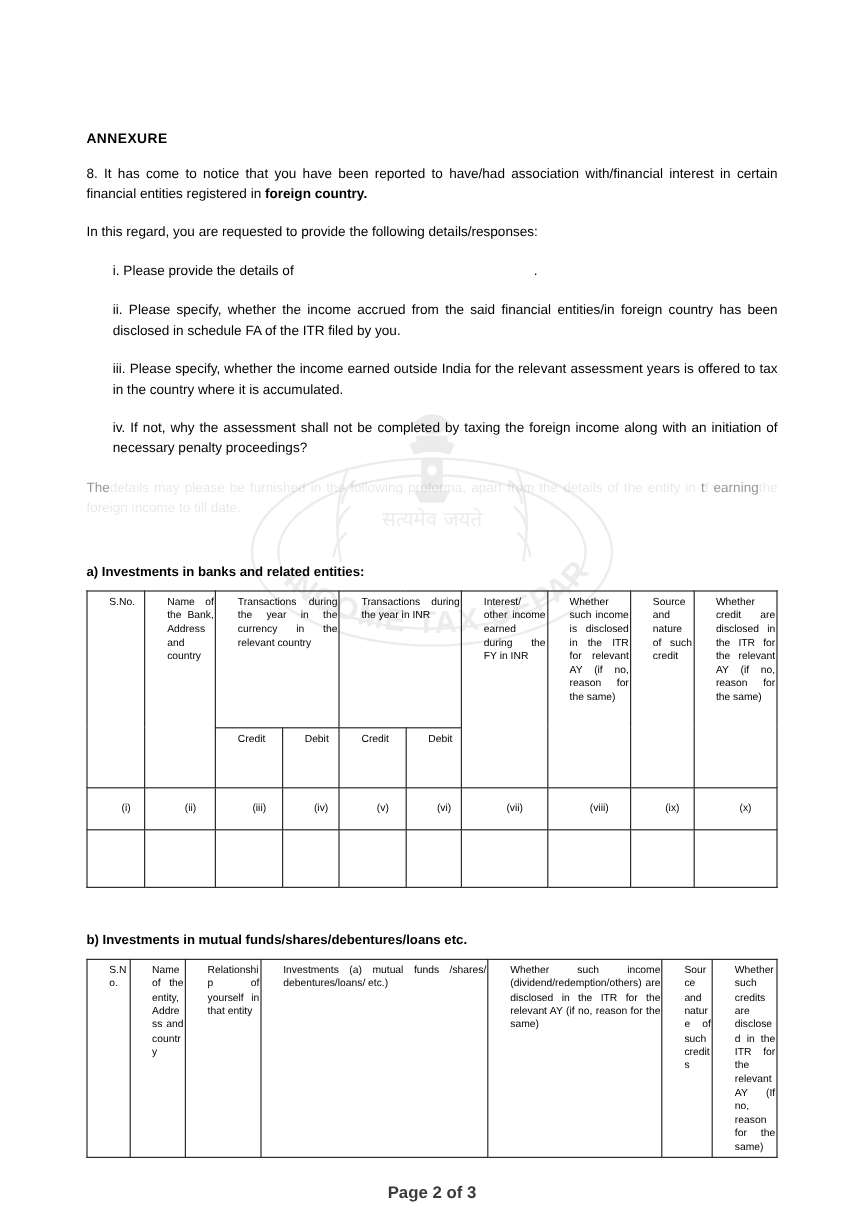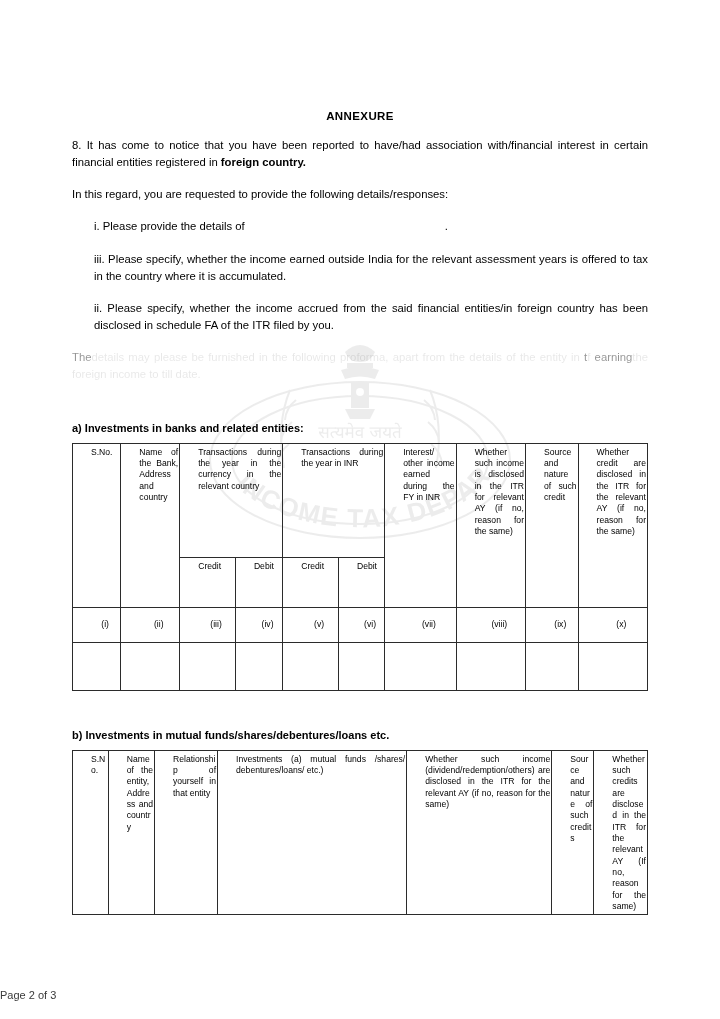--- a/index.html
+++ b/index.html
@@ -33,21 +33,21 @@
     width: 330px;
     height: 230px;
     z-index: 1;
     opacity: 0.16;
     pointer-events: none;
   }
   .watermark svg { width: 100%; height: 100%; display: block; }
 
   
   .doc-title {
-    text-align: center;
+    text-align: left;
     font-size: 11.5px;
     font-weight: bold;
     letter-spacing: 0.4px;
     margin: 0;
     padding-top: 110px;
   }
   p.para {
     font-size: 11.3px;
     line-height: 1.52;
     text-align: justify;
@@ -108,24 +108,25 @@
   .rowA-rn   td { height: 26px; }
   .rowA-blank td { height: 42px; }
   .rowB-head td { height: 140px; }
 
   
   .footer {
     position: absolute;
     left: 0;
     right: 0;
     bottom: 18px;
-    text-align: left;
-    font-size: 11px;
+    text-align: center;
+    font-size: 14px;
     color: #3a3a3a;
     z-index: 2;
+    font-weight: bold;
   }
 </style>
 </head>
 <body>
 
 <div class="page">
 
   <div class="watermark">
     <svg viewBox="0 0 330 230" xmlns="http://www.w3.org/2000/svg">
       <g fill="none" stroke="#8d8d8d" stroke-width="2">
@@ -168,24 +169,25 @@
   <div class="content">
 
     <div class="doc-title">ANNEXURE</div>
 
     <p class="para"><span>8. It has come to notice that you have been reported to have/had association with/financial interest in certain financial entities registered in </span><span class="b">foreign country.</span></p>
 
     <p class="para">In this regard, you are requested to provide the following details/responses:</p>
 
     <p class="para indent"><span>i. Please provide the details of</span><span class="redact"></span><span>.</span></p>
 
+    <p class="para indent">ii. Please specify, whether the income accrued from the said financial entities/in foreign country has been disclosed in schedule FA of the ITR filed by you.</p>
+
     <p class="para indent">iii. Please specify, whether the income earned outside India for the relevant assessment years is offered to tax in the country where it is accumulated.</p>
 
-    <p class="para indent">ii. Please specify, whether the income accrued from the said financial entities/in foreign country has been disclosed in schedule FA of the ITR filed by you.</p>
-
+    <p class="para indent">iv. If not, why the assessment shall not be completed by taxing the foreign income along with an initiation of necessary penalty proceedings?</p>
 
     <p class="para">
       <span class="faded-strong">The</span><span class="faded">details may please be furnished in the following proforma, apart from the details of the entity in</span>
       <span class="faded-strong">t</span><span class="faded">f</span>
       <span class="faded-strong">earning</span><span class="faded">the foreign income to till date.</span>
     </p>
 
     <h3 class="sec">a) Investments in banks and related entities:</h3>
 
     <table class="grid tblA">

